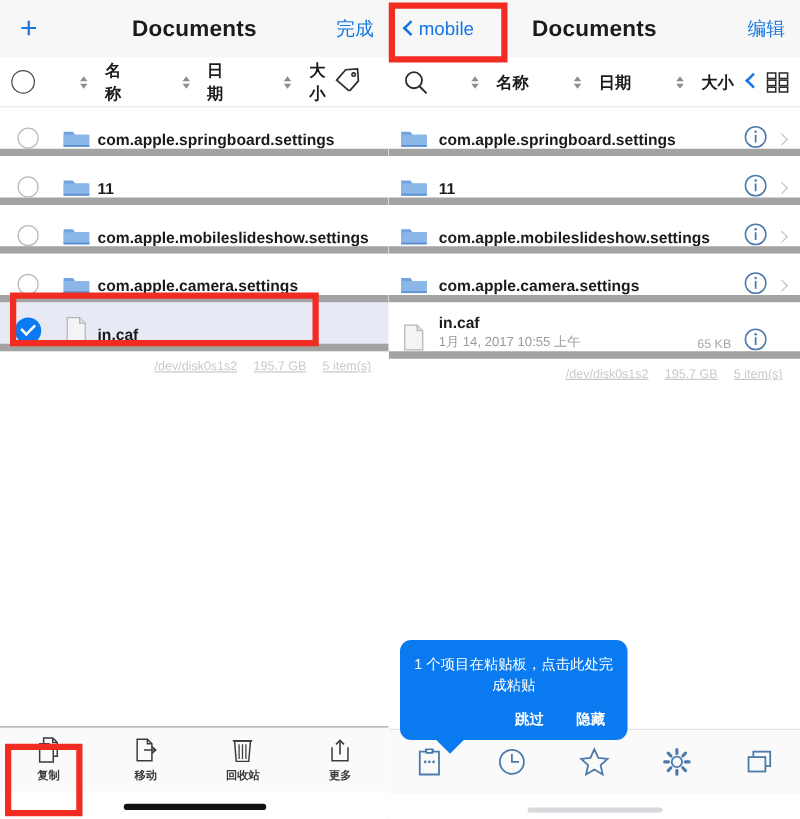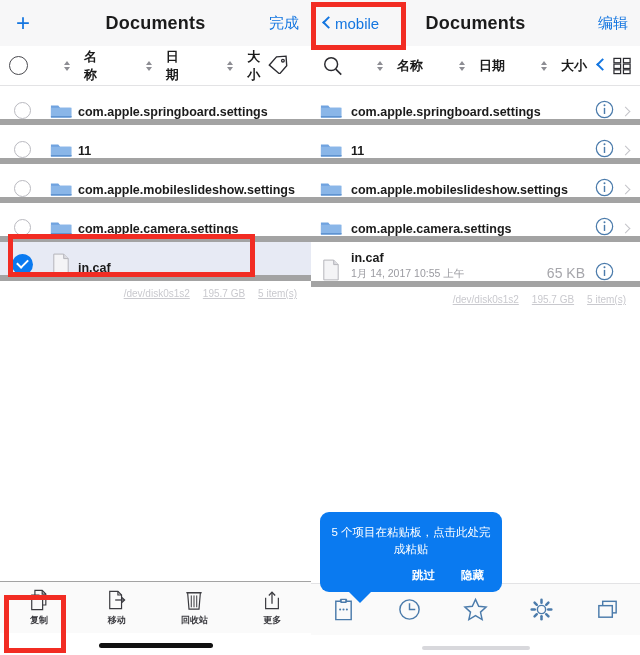--- a/index.html
+++ b/index.html
@@ -111,21 +111,21 @@
   .doc-ico    { width: 18px; height: 22px; }
 
   .row-label {
     flex: 1; font-size: 12.5px; color: #1b1b1b; font-weight: bold;
     white-space: nowrap; overflow: hidden;
   }
   .row-label .sub {
     display:block; font-size: 10.5px; color: #9a9aa0; font-weight: normal;
     margin-top: 2px;
   }
-  .row-size { font-size: 14px; color: #a6a6ab; margin-right: 10px; white-space:nowrap; }
+  .row-size { font-size: 10px; color: #a6a6ab; margin-right: 10px; white-space:nowrap; }
 
   .info-ico { width: 19px; height: 19px; margin-right: 6px; }
   .chev-right {
     width: 12px; margin-right: 8px; position: relative; height: 14px;
   }
   .chev-right::before{
     content:""; position:absolute; left:2px; top:3px;
     width: 6px; height: 6px;
     border-right: 1.8px solid #c3c3c8; border-top: 1.8px solid #c3c3c8;
     transform: rotate(45deg);
@@ -545,21 +545,21 @@
           <rect x="8" y="4.5" width="14" height="12" fill="none" stroke="#4b7bab" stroke-width="1.5"></rect>
           <rect x="4" y="9" width="14" height="12" fill="#fafafa" stroke="#4b7bab" stroke-width="1.5"></rect>
         </svg>
       </div>
     </div>
 
     <div class="home-bar" style="bottom:5px;width:108px;height:4px;background:#d8d8dc"></div>
   </div>
 
   <div class="popup">
-    <div class="popup-msg">5 个项目在粘贴板，点击此处完成粘贴</div>
+    <div class="popup-msg">1 个项目在粘贴板，点击此处完成粘贴</div>
     <div class="popup-actions">
       <div>跳过</div>
       <div>隐藏</div>
     </div>
     <div class="popup-arrow"></div>
   </div>
 
   <div class="redbox" id="redbox-back"></div>
   <div class="redbox" id="redbox-row"></div>
   <div class="redbox" id="redbox-copy"></div>

